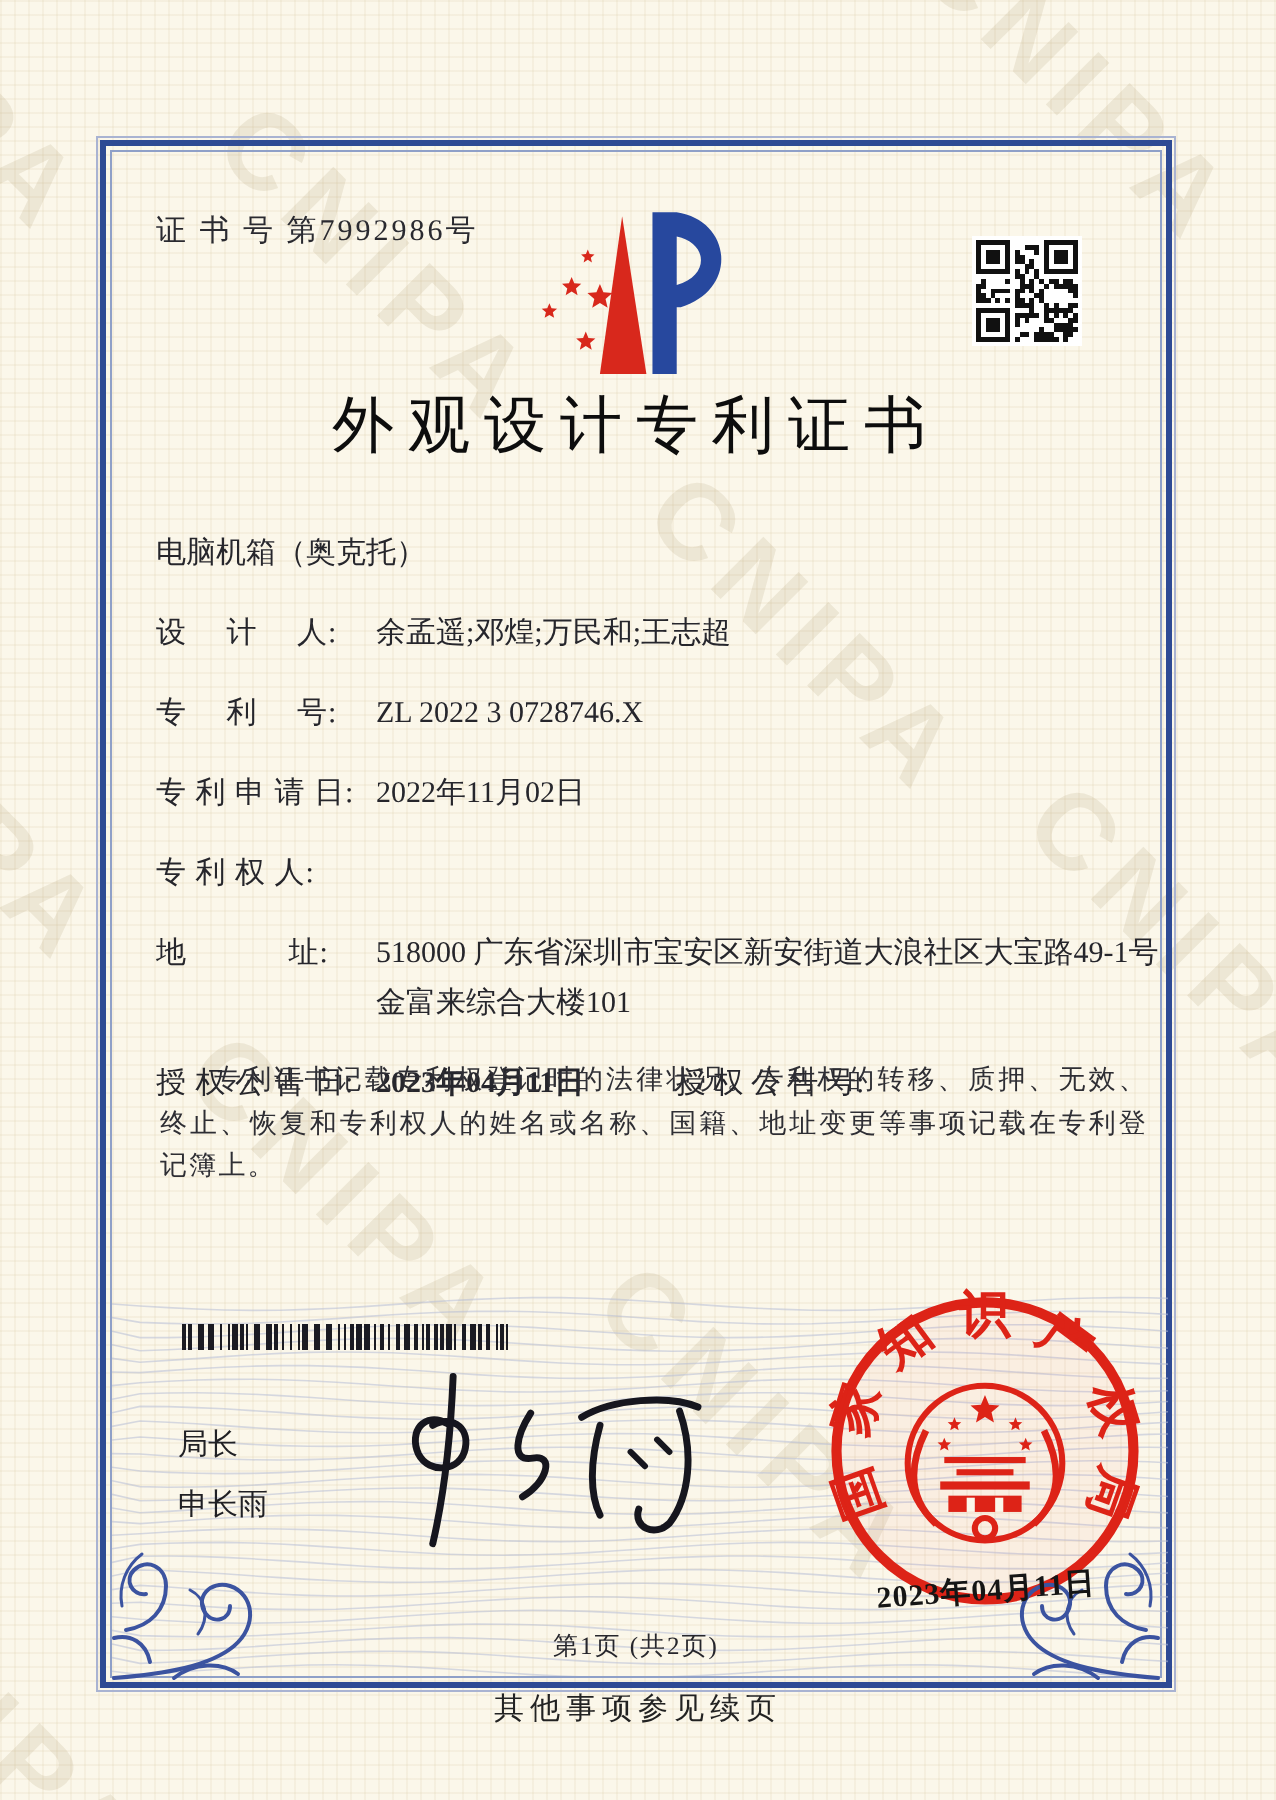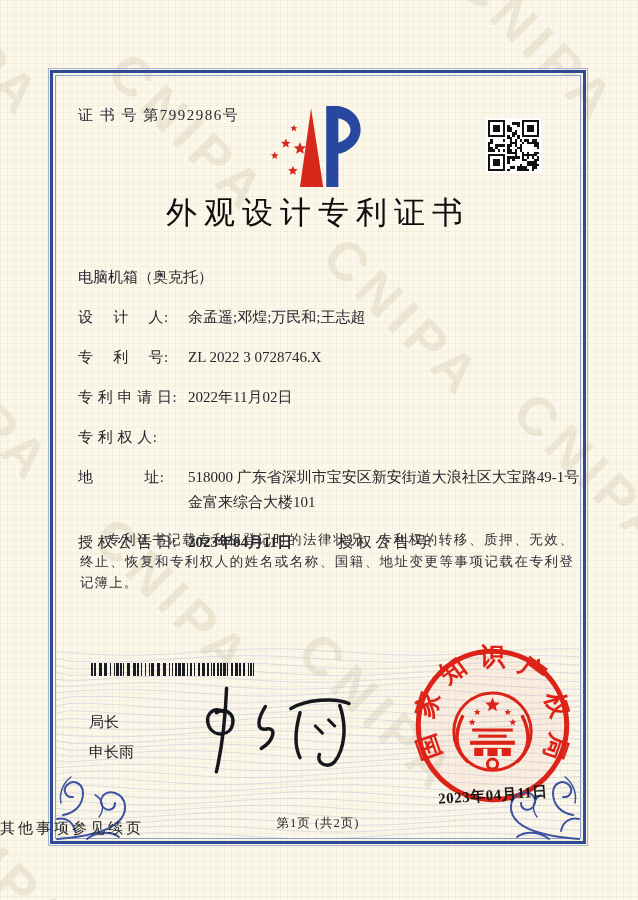--- a/index.html
+++ b/index.html
@@ -45,21 +45,21 @@
   .signer { position:absolute; left:33px; top:633px; z-index:2; font-family:Liberation Mono, monospace; font-size:15px; color:#202024; line-height:30px; }
   .signature { position:absolute; left:128px; top:601px; z-index:2; }
   .seal { position:absolute; left:348px; top:568px; z-index:2; }
   .seal-date { position:absolute; left:352px; top:710px; width:170px; z-index:3; text-align:center;
     font-size:15px; font-weight:bold; color:#151515; letter-spacing:0.5px; transform:rotate(-4deg); }
   .page-info { position:absolute; left:0; right:0; bottom:6px; text-align:center; font-size:12.5px; letter-spacing:1px; color:#26262c; z-index:2; }
   .ornament { position:absolute; bottom:-3px; z-index:2; }
   .ornament.bl { left:-3px; }
   .ornament.br { right:-3px; transform:scaleX(-1); }
   
-  .continuation { position:absolute; left:0; right:0; top:819px; font-size:15px; letter-spacing:3px; color:#222; z-index:1; }
+  .continuation { position:absolute; left:0; right:0; top:845px; text-align:center; font-size:15px; letter-spacing:3px; color:#222; z-index:1; }
 </style>
 </head>
 <body>
 
 <div class="page">
 
   <span class="wm" style="left:-85px;top:-55px">CNIPA</span>
   <span class="wm" style="left:140px;top:40px">CNIPA</span>
   <span class="wm" style="left:490px;top:-50px">CNIPA</span>
   <span class="wm" style="left:-75px;top:310px">CNIPA</span>

